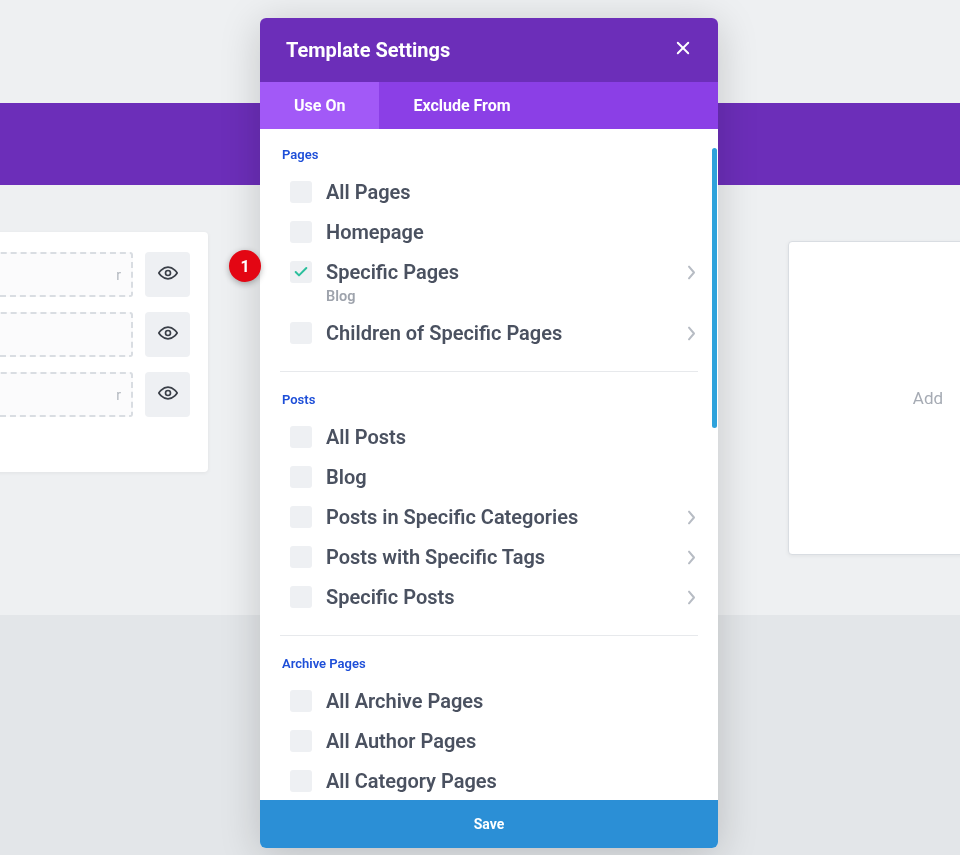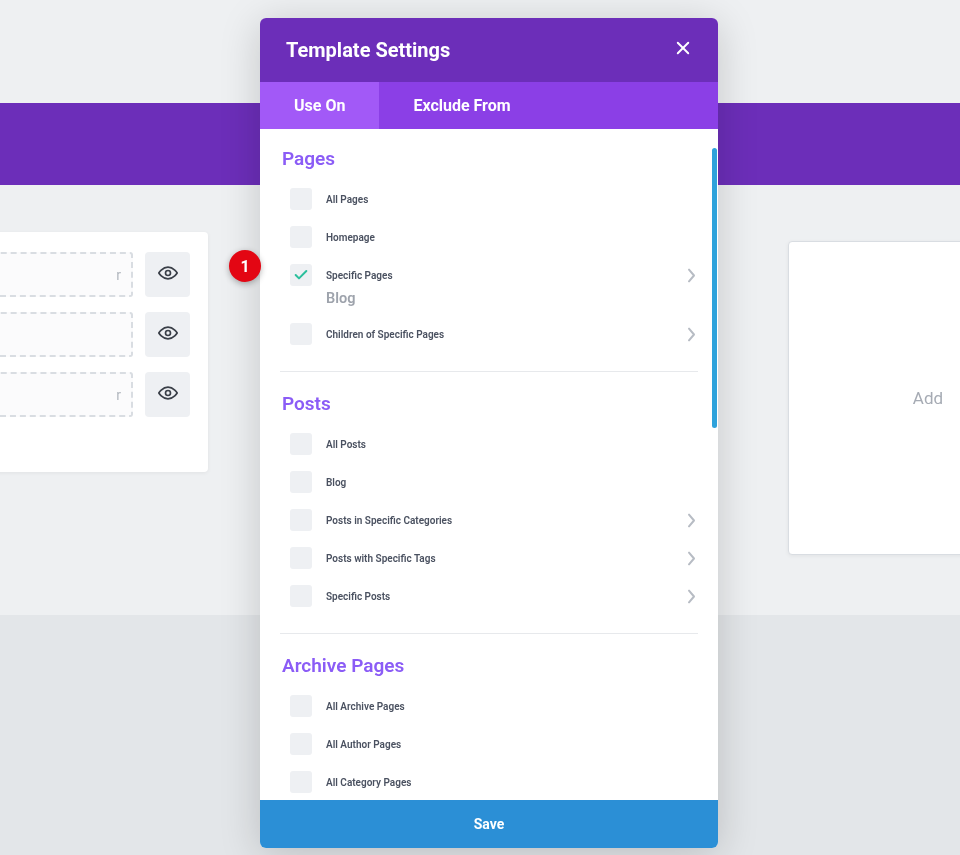--- a/index.html
+++ b/index.html
@@ -157,22 +157,22 @@
       top: 19px;
       right: 1px;
       width: 5px;
       height: 280px;
       background: #2ea2db;
       border-radius: 3px;
     }
 
     .section-header {
       padding: 6px 22px 10px 22px;
-      color: #8b5cf6;
-      font-size: 19px;
+      color: #1d4ed8;
+      font-size: 13px;
       font-weight: 600;
     }
     .item-row {
       display: flex;
       align-items: center;
       padding: 8px 22px 8px 30px;
       cursor: pointer;
     }
     .checkbox {
       width: 22px;
@@ -183,21 +183,21 @@
       flex-shrink: 0;
       display: flex;
       align-items: center;
       justify-content: center;
     }
     .checkbox.checked svg { display: block; }
     .checkbox svg { display: none; width: 16px; height: 16px; }
     .item-label {
       flex: 1;
       color: #4a5160;
-      font-size: 10px;
+      font-size: 20px;
       font-weight: 600;
     }
     .item-sublabel {
       padding: 0 22px 8px 66px;
       margin-top: -4px;
       color: #9ea3ac;
       font-size: 14.5px;
       font-weight: 600;
     }
     .chevron {

